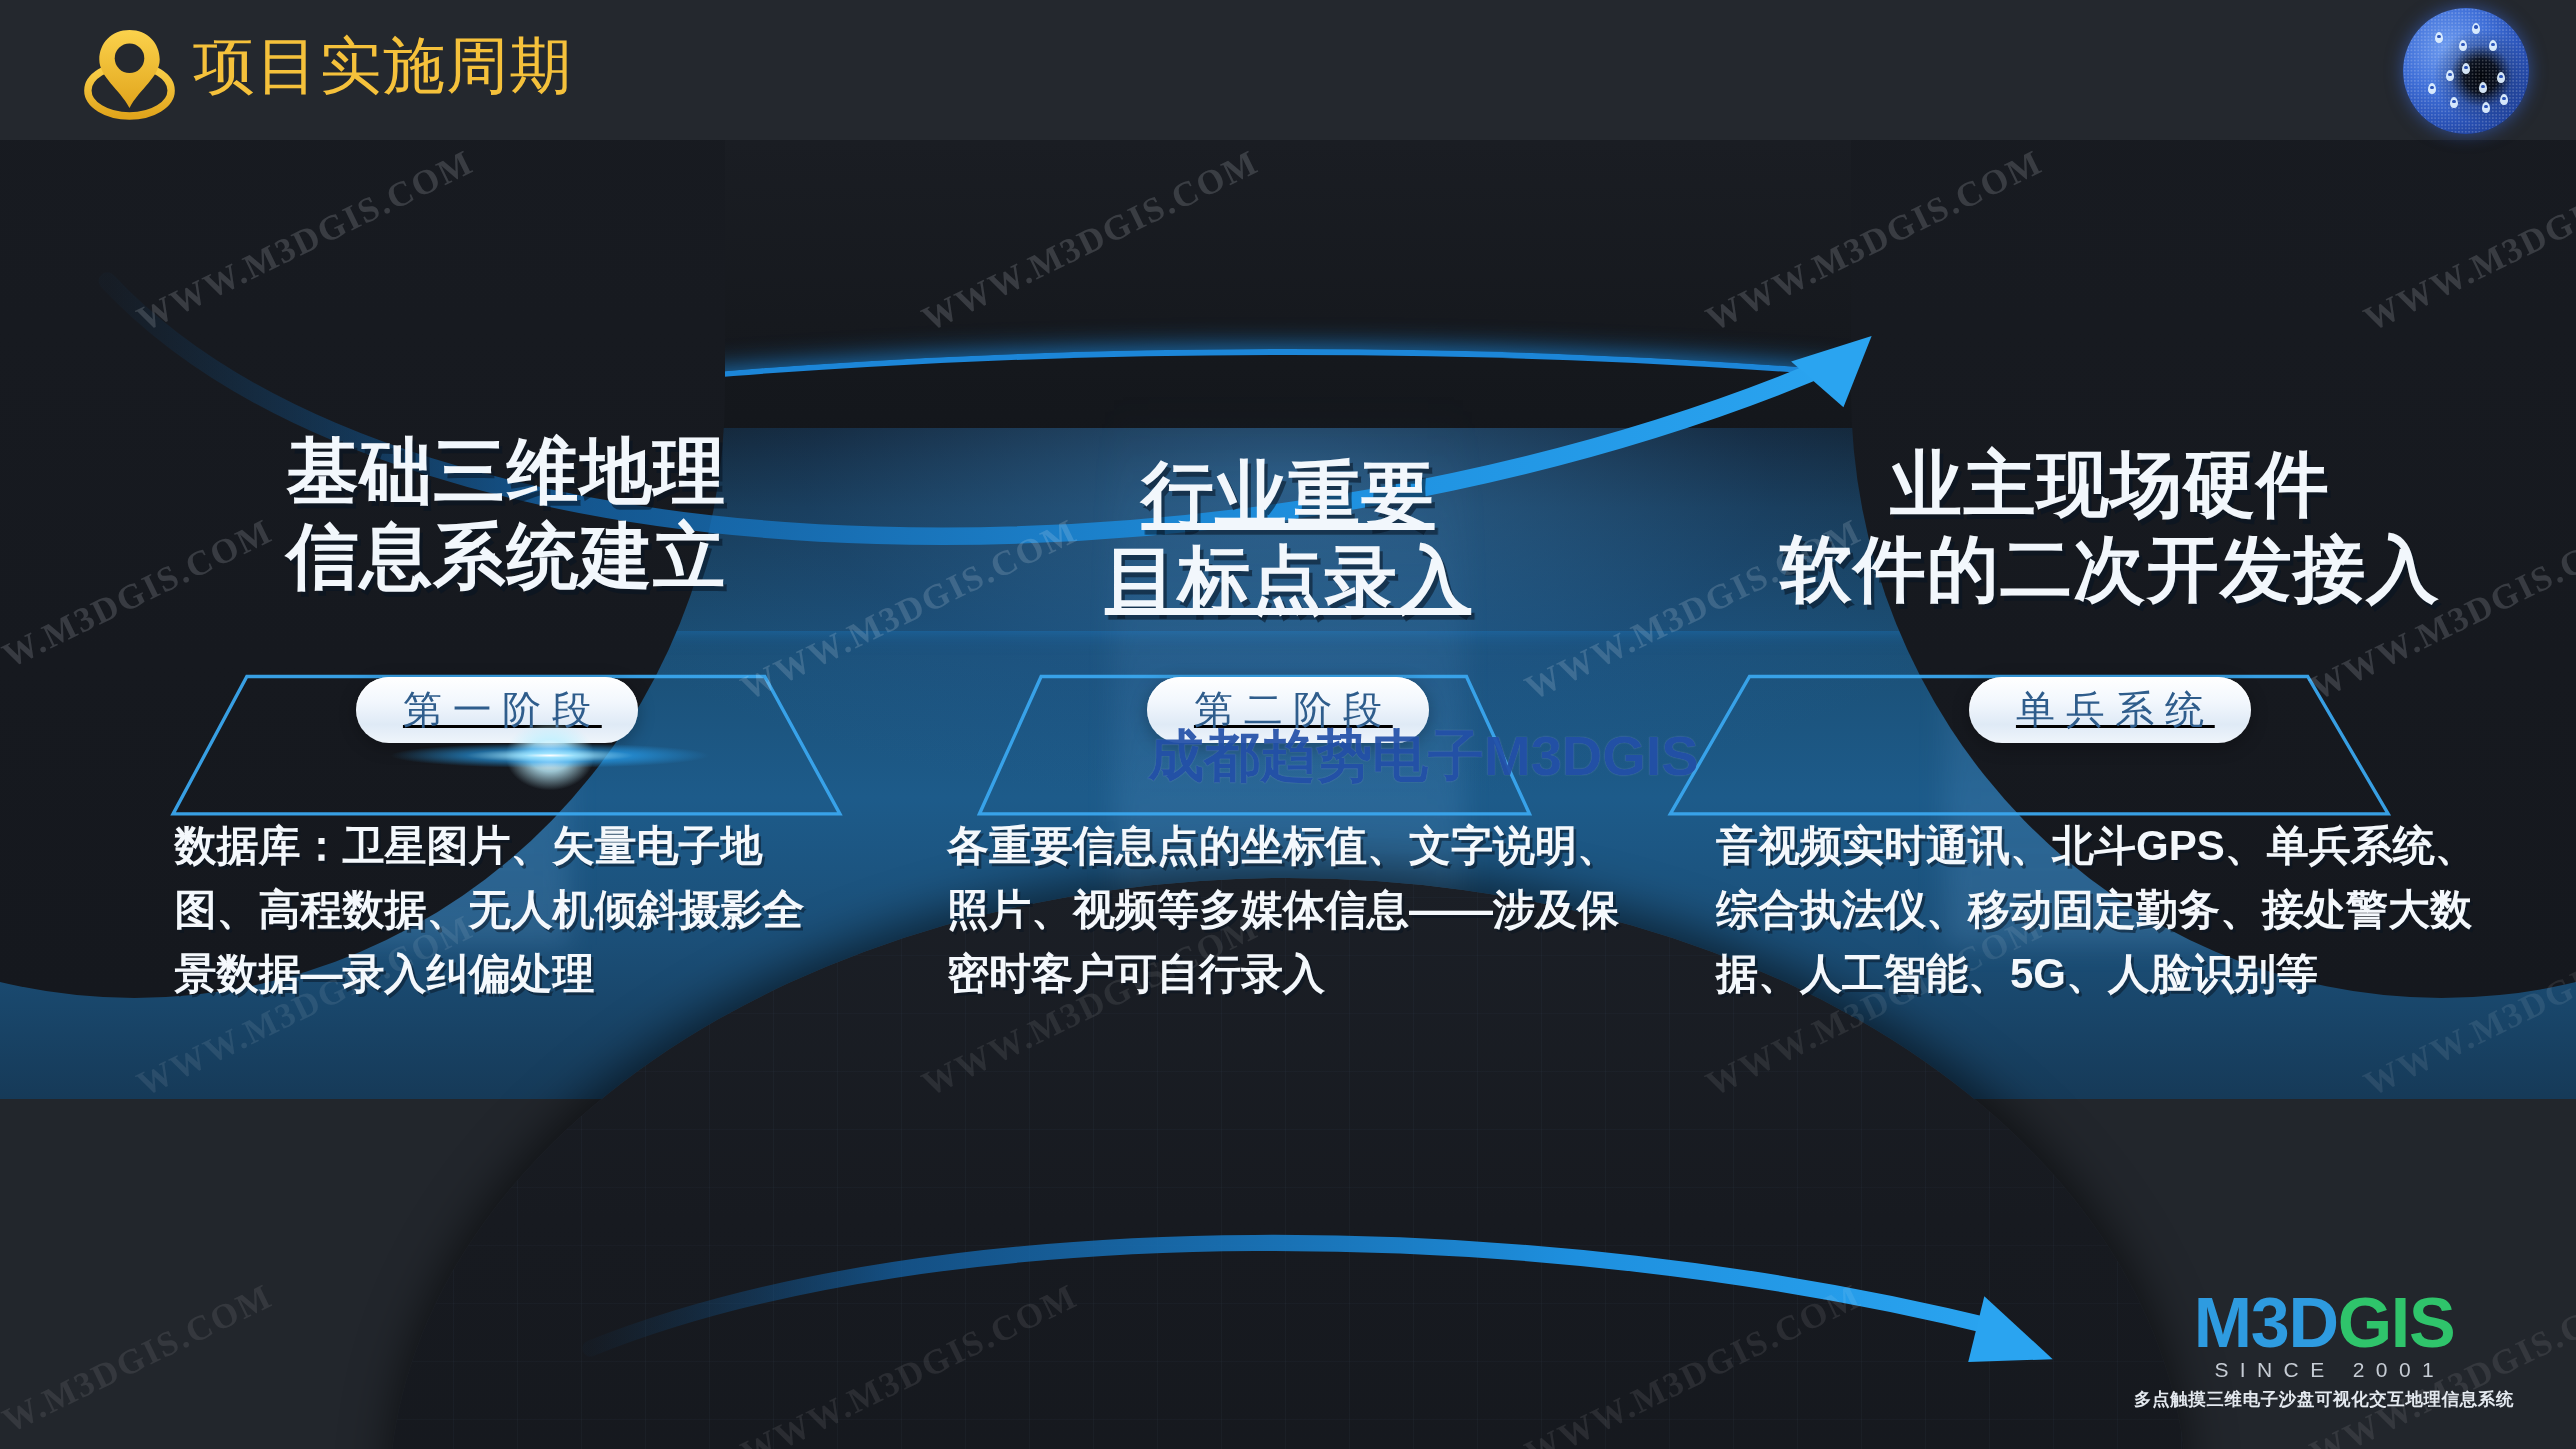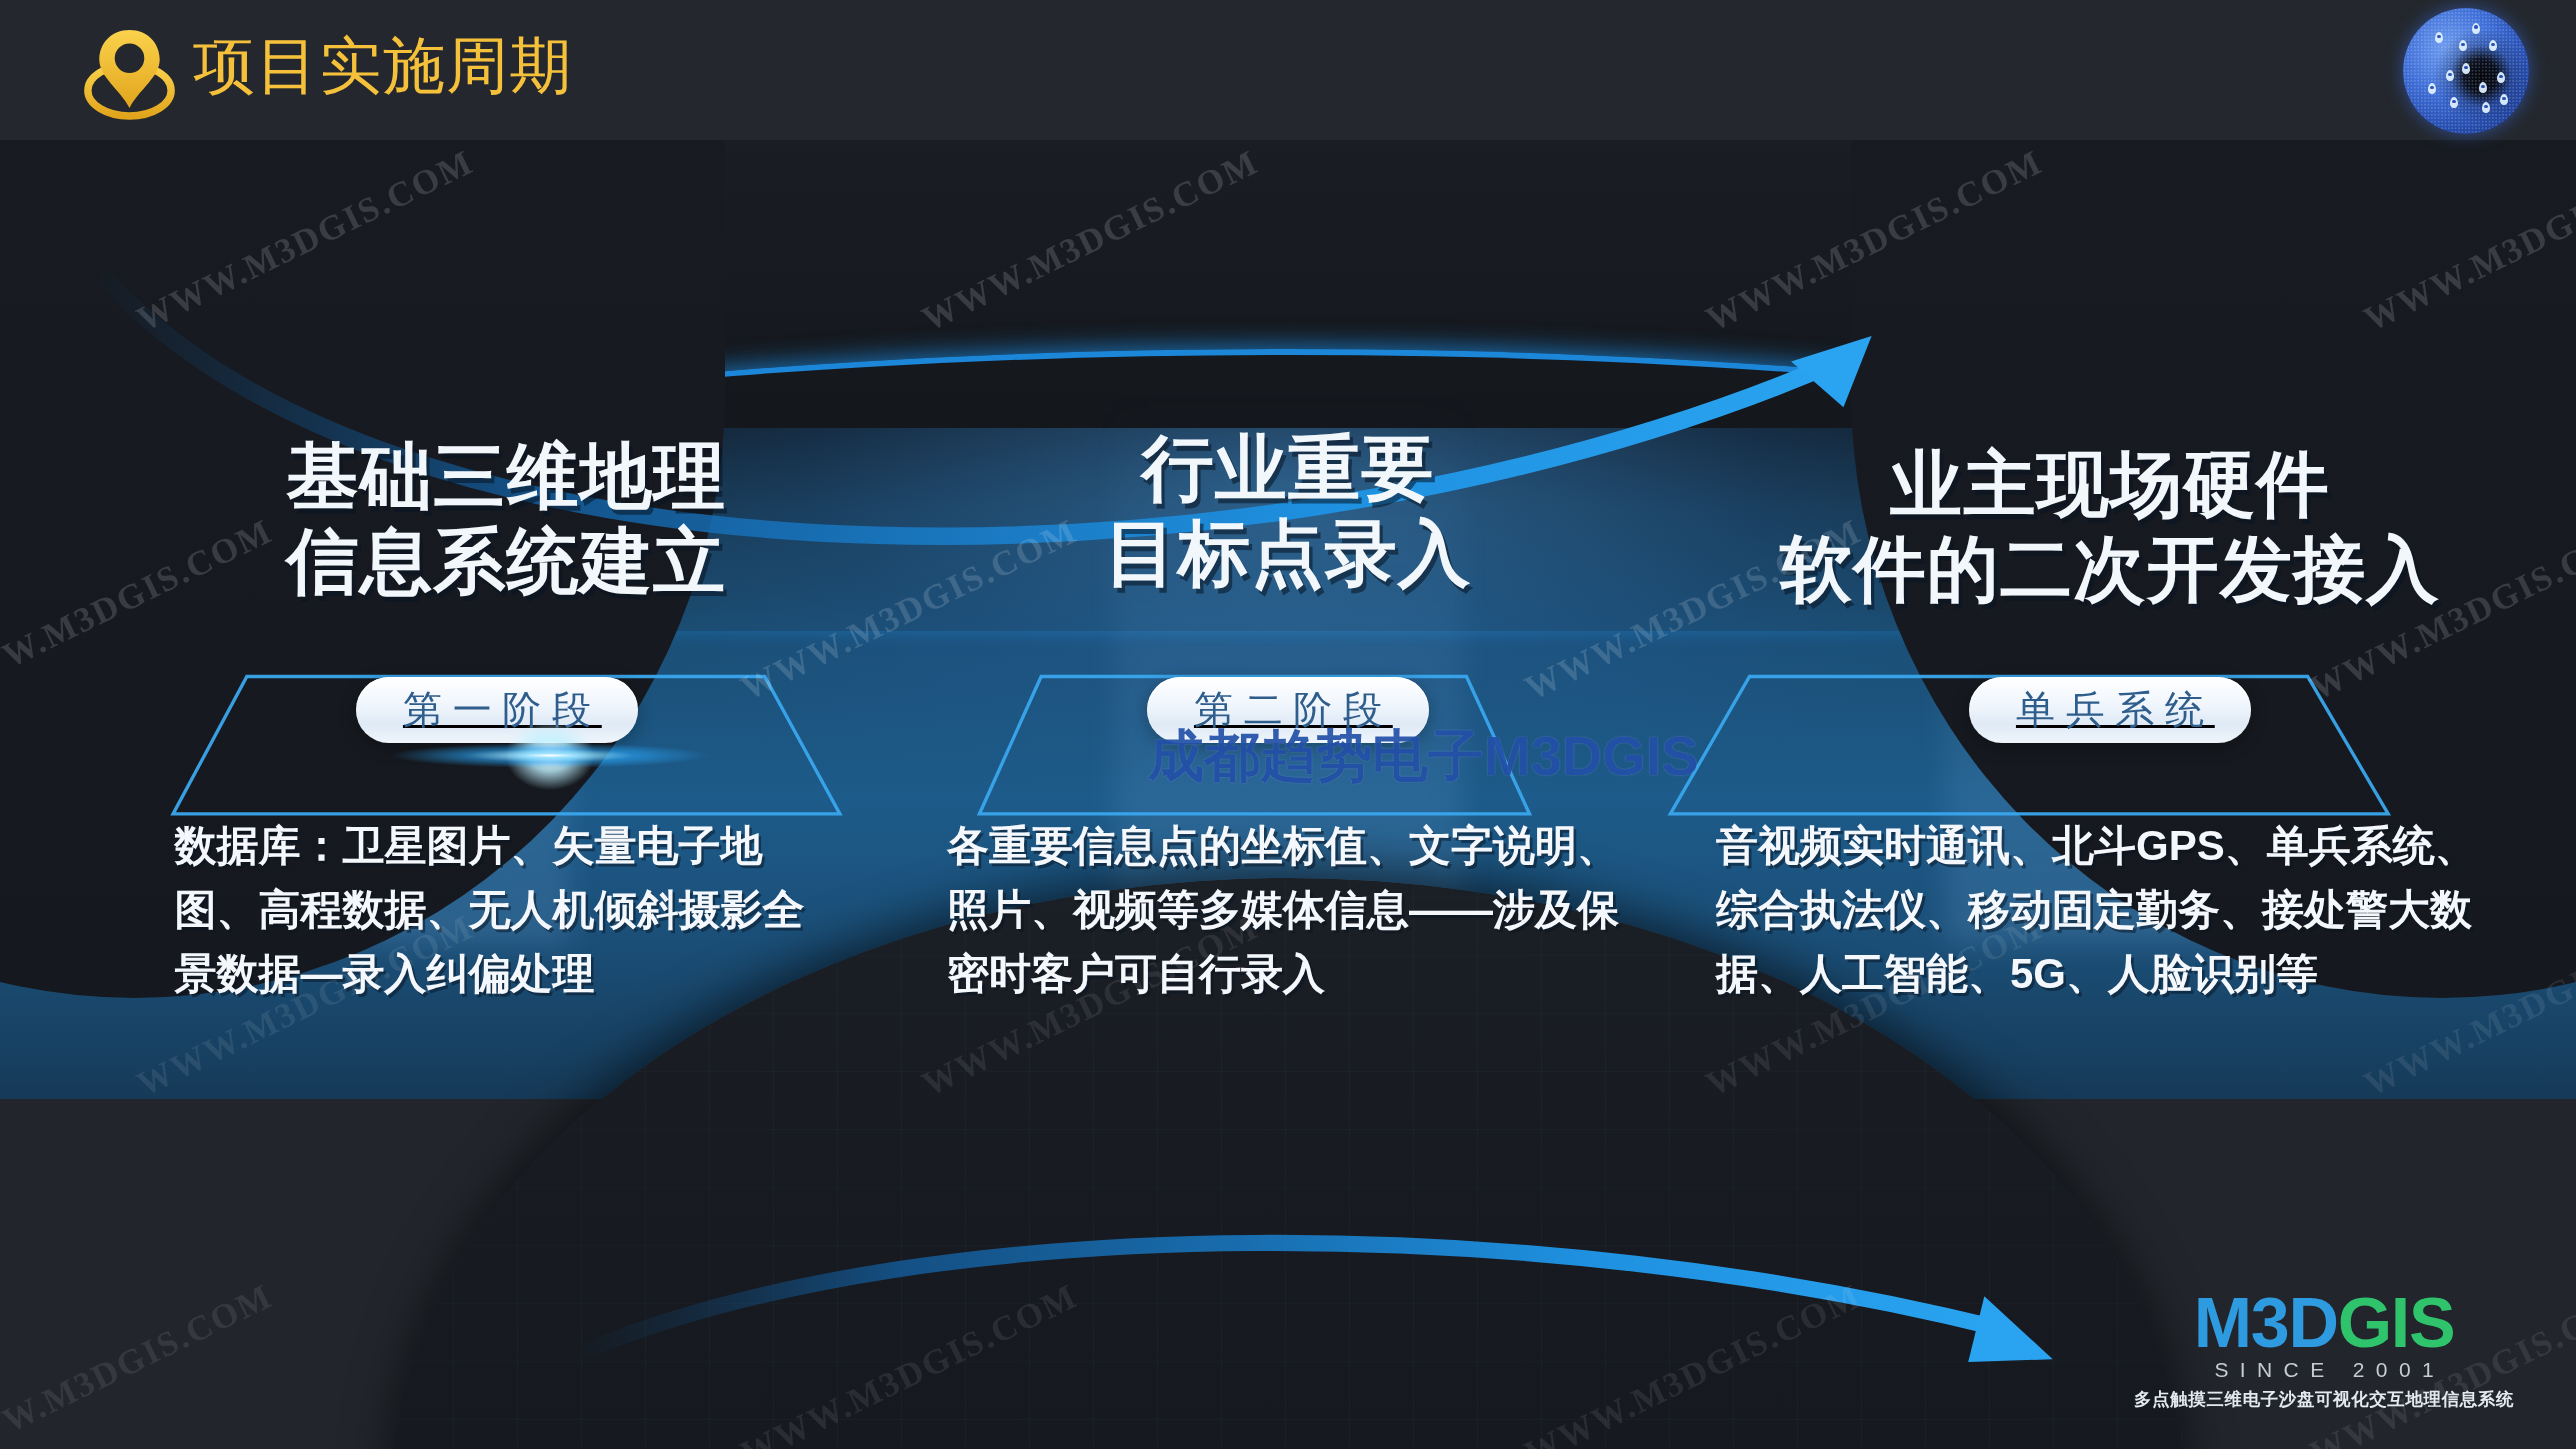--- a/index.html
+++ b/index.html
@@ -243,30 +243,30 @@
         <stop offset="1" stop-color="#2AA4F0" stop-opacity="1"></stop>
       </linearGradient>
     </defs>
     <path d="M 880,450 C 1400,240 2300,250 2980,420" fill="none" stroke="url(#agb)" stroke-width="24" stroke-linecap="round"></path>
     <path d="M 3060,466 L 2958,372 L 2934,470 Z" fill="#2AA4F0"></path>
   </svg>
 
   <div id="cols">
 
     <div class="col" style="left:161px; width:691px;">
-      <div class="col-title" style="position:absolute; left:0; top:300px; width:691px;font-family:Liberation Mono, monospace;">基础三维地理
+      <div class="col-title" style="position:absolute; left:0; top:289px; width:691px;">基础三维地理
 信息系统建立</div>
       <div class="badge" style="position:absolute; left:195px; top:537px; width:282px;">
         <span class="badge-text">第一阶段</span>
       </div>
       <div class="col-body" style="position:absolute; left:13.4px; top:674px; width:657px;">数据库：卫星图片、矢量电子地图、高程数据、无人机倾斜摄影全景数据—录入纠偏处理</div>
     </div>
 
     <div class="col" style="left:939px; width:698px;">
-      <div class="col-title" style="position:absolute; left:0; top:286px; width:698px;">行业重要
+      <div class="col-title" style="position:absolute; left:0; top:312px; width:698px;text-decoration:underline;">行业重要
 目标点录入</div>
       <div class="badge" style="position:absolute; left:208px; top:537px; width:282px;">
         <span class="badge-text">第二阶段</span>
       </div>
       <div class="col-body" style="position:absolute; left:8px; top:674px; width:678px;">各重要信息点的坐标值、文字说明、照片、视频等多媒体信息——涉及保密时客户可自行录入</div>
     </div>
 
     <div class="col" style="left:1704px; width:812px;">
       <div class="col-title" style="position:absolute; left:0; top:302px; width:812px;">业主现场硬件
 软件的二次开发接入</div>

